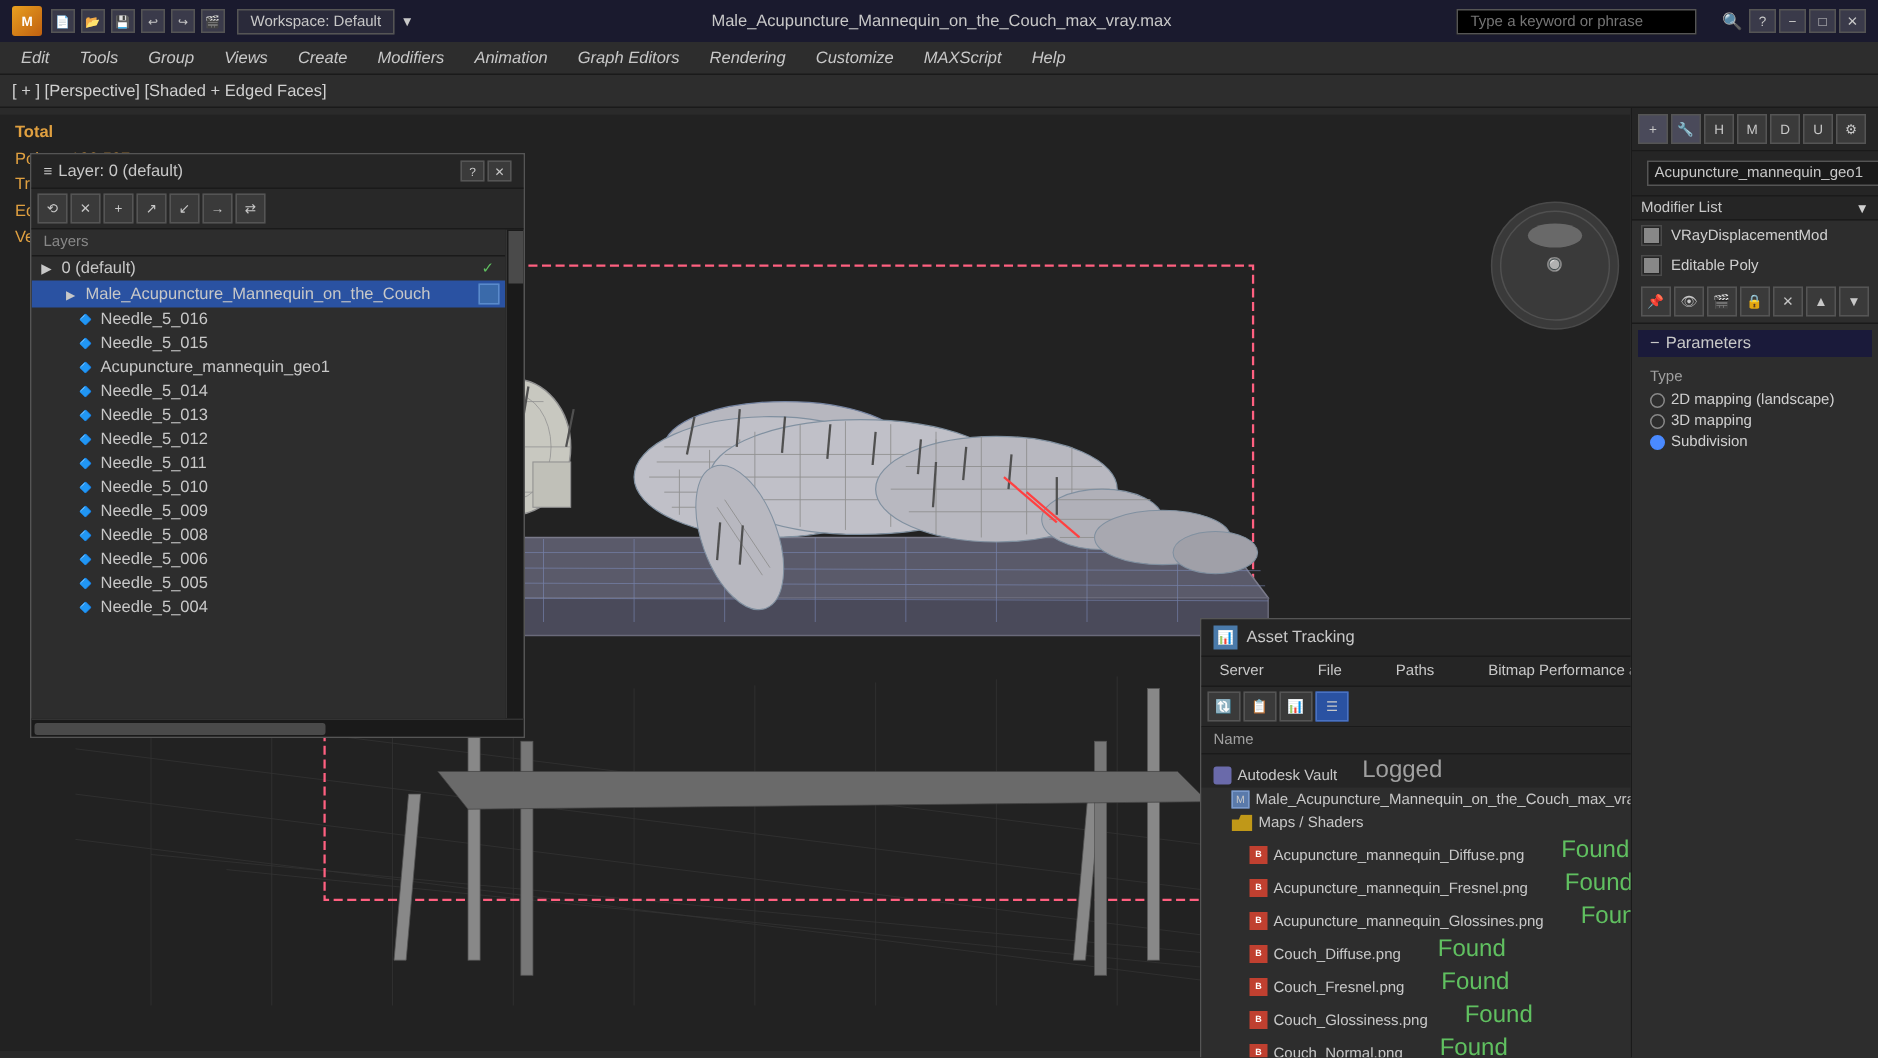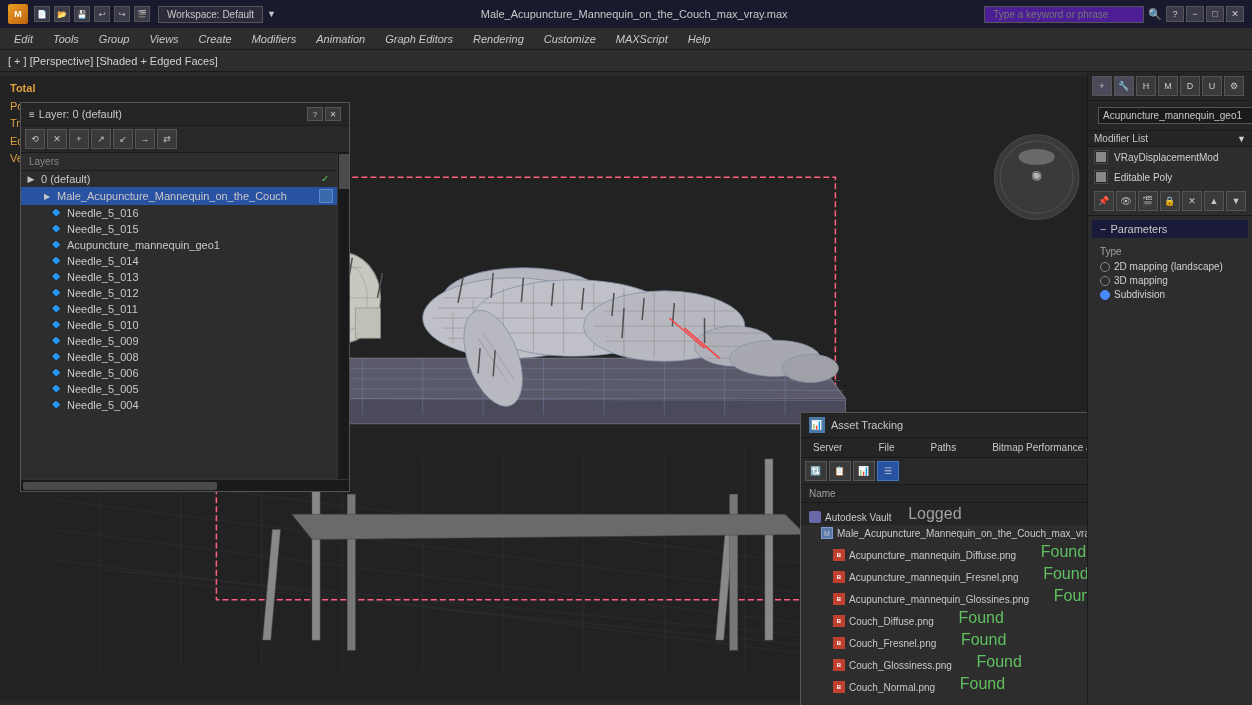--- a/index.html
+++ b/index.html
@@ -51,27 +51,27 @@
       cursor: pointer;
       margin-right: 4px;
     }
     #title-bar .title-text {
       flex: 1;
       text-align: center;
       font-size: 11px;
       color: #c8c8c8;
     }
     #title-bar .search-box {
-      background: #4c1d95;
+      background: #000000;
       border: 1px solid #555;
       color: #888;
       padding: 2px 8px;
       font-size: 10px;
       width: 160px;
-      margin-right: 4px;
+      margin-right: 17px;
     }
     #title-bar .window-controls {
       display: flex; gap: 2px;
     }
     #title-bar .window-controls span {
       width: 18px; height: 16px;
       background: #3a3a4a;
       border: 1px solid #555;
       display: flex; align-items: center; justify-content: center;
       font-size: 9px; cursor: pointer;
@@ -787,20 +787,25 @@
           <span>Autodesk Vault</span>
           <span class="asset-status status-logged">Logged</span>
         </div>
 
         <div class="asset-row sub">
           <div style="width:12px;height:12px;background:#5a7aaa;border:1px solid #7a9acc;margin-right:4px;font-size:7px;display:flex;align-items:center;justify-content:center;">M</div>
           <span style="font-size:10px;">Male_Acupuncture_Mannequin_on_the_Couch_max_vray.max</span>
 
         </div>
 
+        <div class="asset-row sub">
+          <div style="width:14px;height:11px;background:#c09818;margin-right:4px;clip-path:polygon(0 30%,35% 30%,45% 0%,100% 0%,100% 100%,0 100%);"></div>
+          <span>Maps / Shaders</span>
+          <span class="asset-status"></span>
+        </div>
 
         <div class="asset-row sub2">
           <div class="file-icon">B</div>
           <span>Acupuncture_mannequin_Diffuse.png</span>
           <span class="asset-status status-found">Found</span>
         </div>
         <div class="asset-row sub2">
           <div class="file-icon">B</div>
           <span>Acupuncture_mannequin_Fresnel.png</span>
           <span class="asset-status status-found">Found</span>

